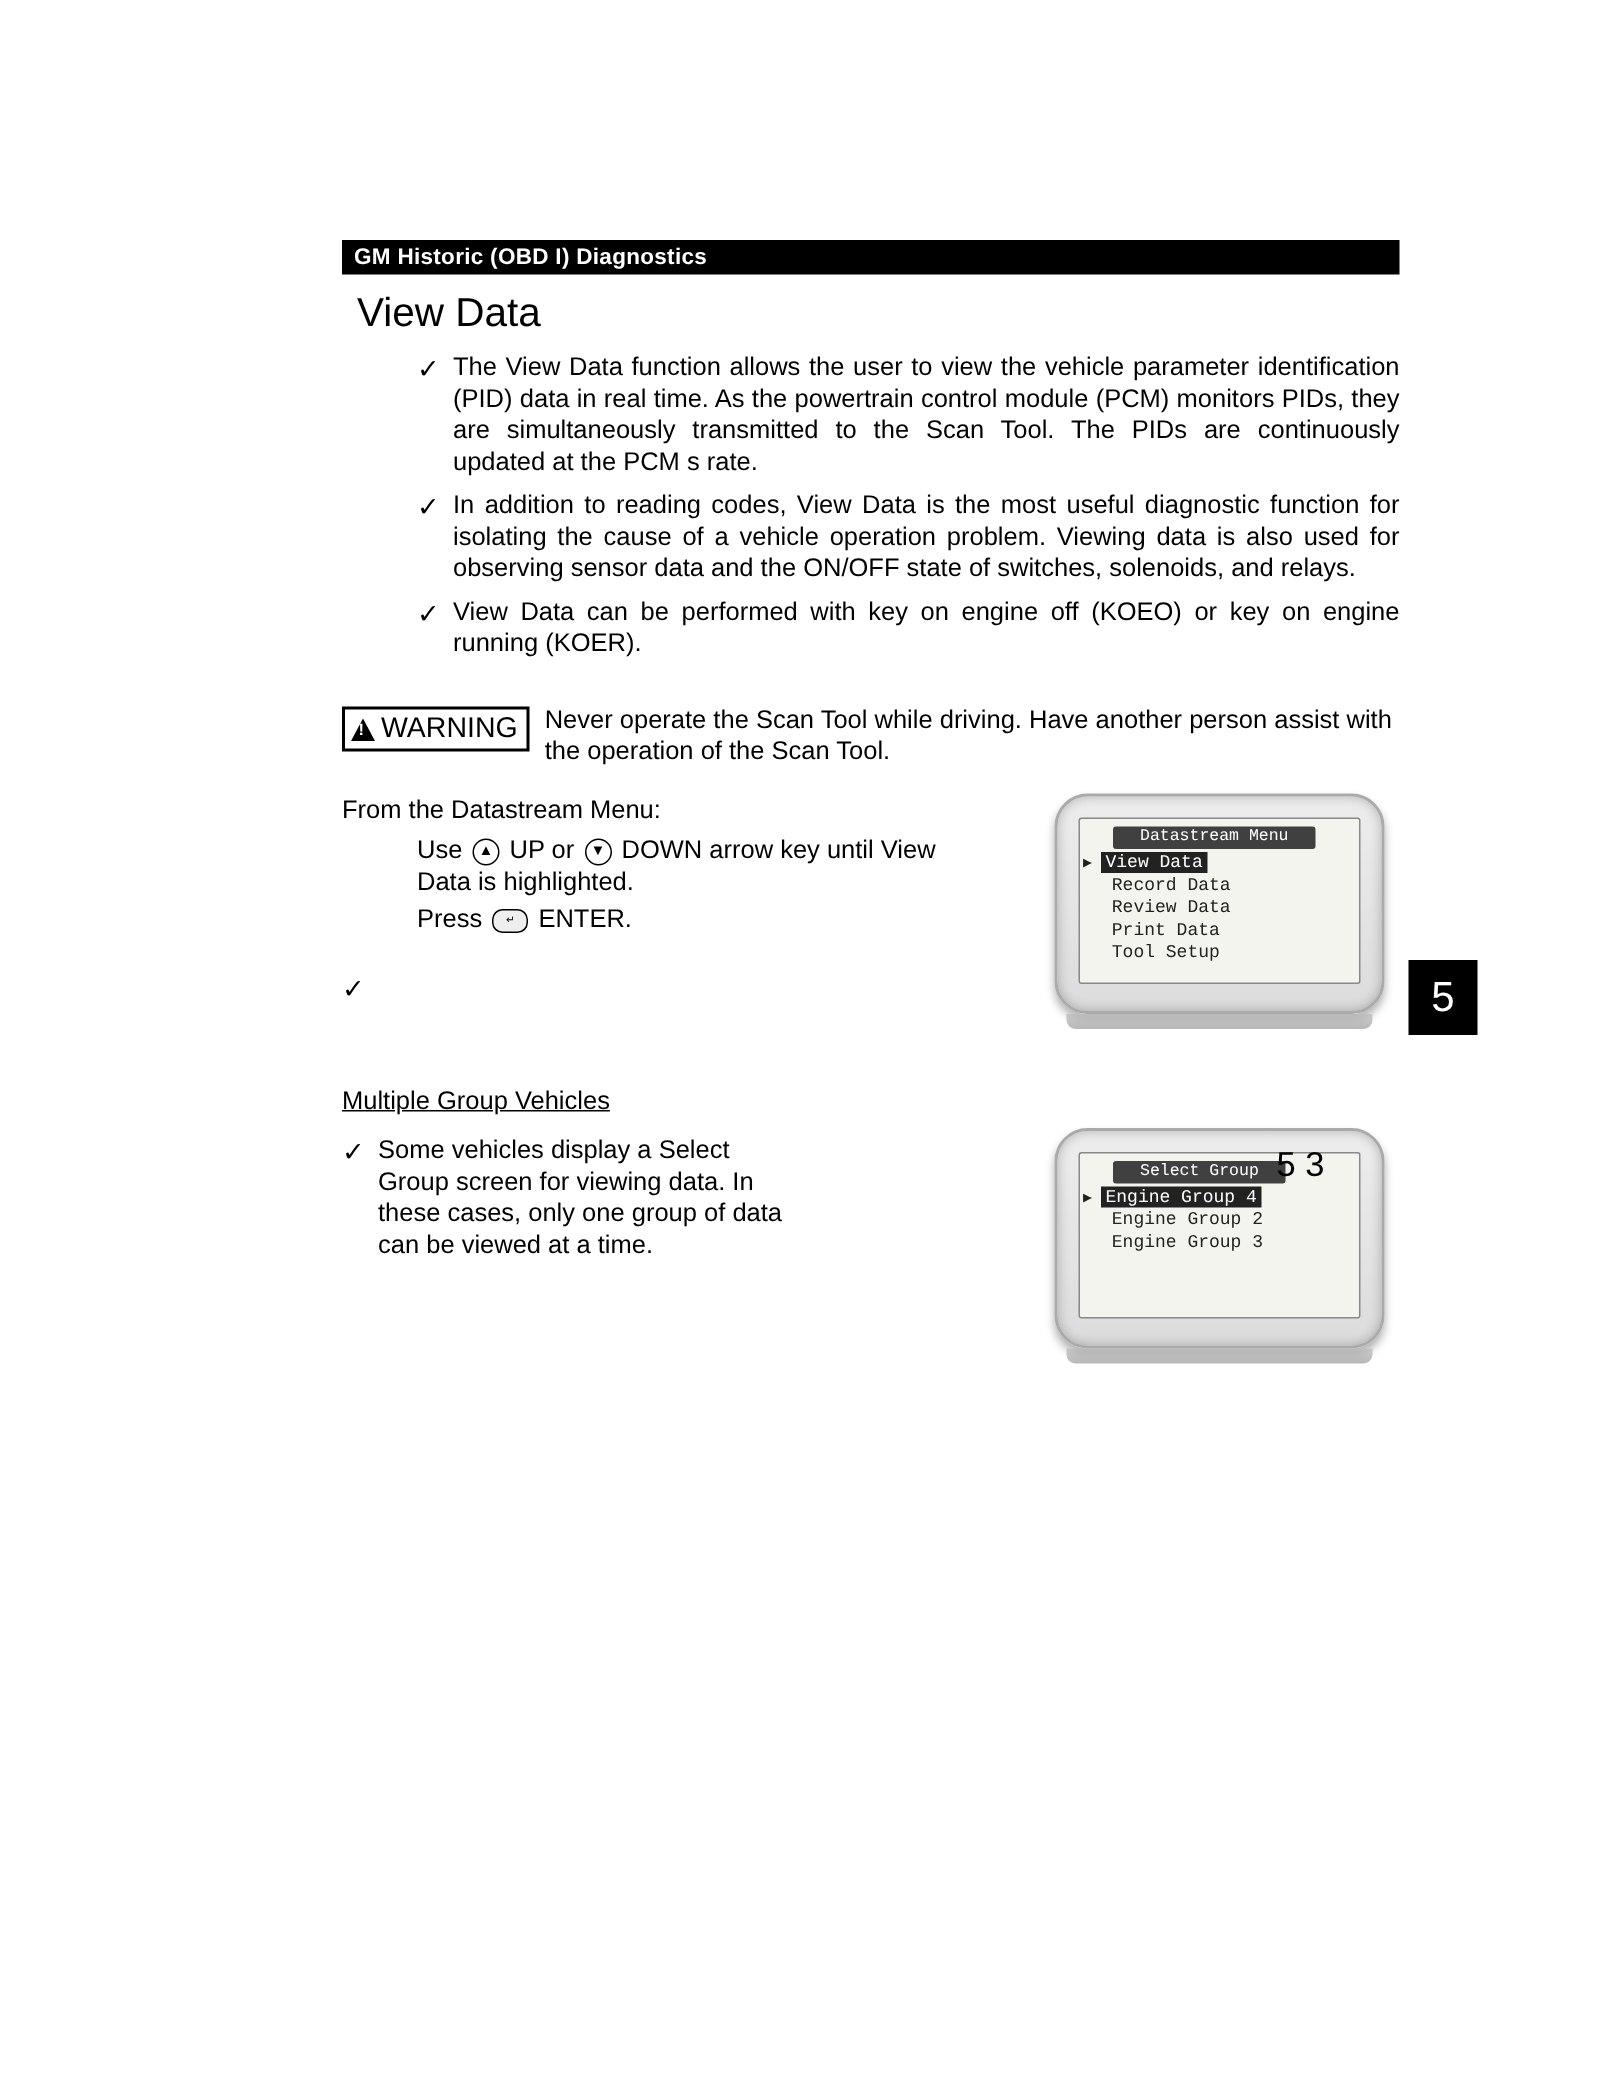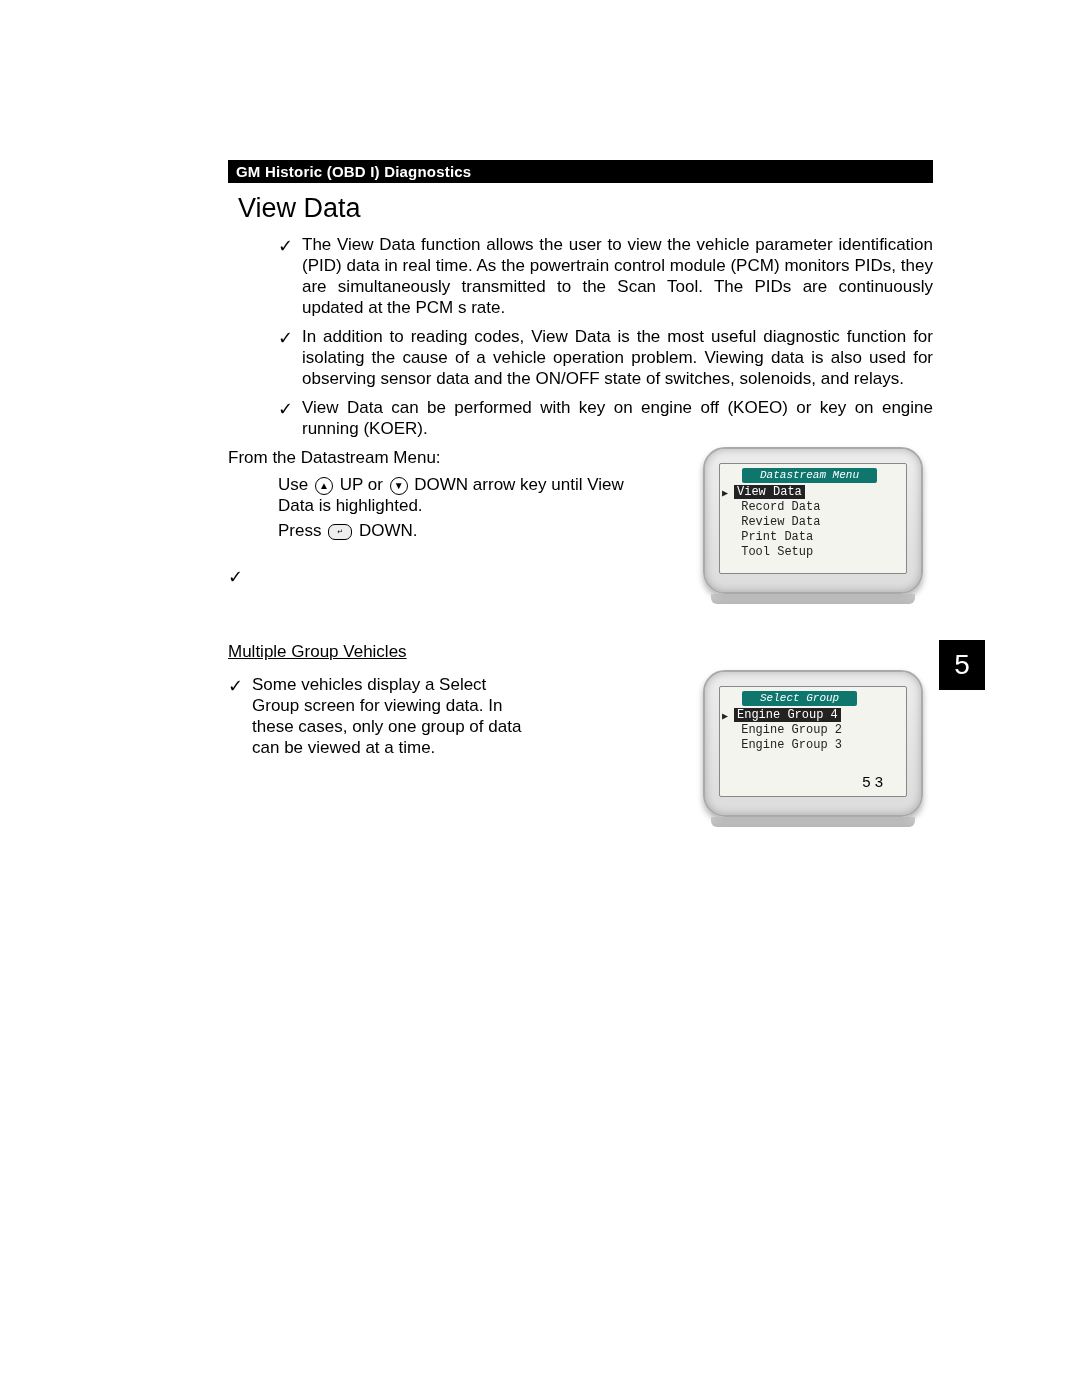--- a/index.html
+++ b/index.html
@@ -152,27 +152,26 @@
     border-radius: 2px;
     padding: 4px 4px 10px 4px;
     font-family: "Courier New", monospace;
     font-size: 12px;
     line-height: 15px;
     color: #222;
     min-height: 95px;
   }
   .lcd .menu-title {
     display: inline-block;
-    background: #0f766e;
+    background: #404040;
     color: #fff;
     padding: 0 18px;
     margin: 0 0 2px 18px;
     font-size: 11px;
     border-radius: 2px;
-    font-style: italic;
   }
   .lcd .row {
     padding-left: 10px;
     white-space: nowrap;
   }
   .lcd .row.sel {
     position: relative;
   }
   .lcd .row.sel::before {
     content: "▶";
@@ -208,21 +207,21 @@
   }
   .subhead {
     text-decoration: underline;
     margin: 8px 0 8px 0;
     font-size: 17px;
   }
   .page-num {
     position: absolute;
     bottom: 210px;
     right: 220px;
-    font-size: 15px;
+    font-size: 23px;
   }
 </style>
 </head>
 <body>
 
 <div class="page">
 
   <div class="header-bar">GM Historic (OBD I) Diagnostics</div>
 
   <h1 class="title">View Data</h1>
@@ -233,35 +232,42 @@
   </div>
   <div class="check-list">
     <div class="check">✓</div>
     <div class="txt">In addition to reading codes, View Data  is the most useful diagnostic function for isolating the cause of a vehicle operation problem. Viewing data is also used for observing sensor data and the ON/OFF state of switches, solenoids, and relays.</div>
   </div>
   <div class="check-list">
     <div class="check">✓</div>
     <div class="txt">View Data can be performed with key on engine off (KOEO) or key on engine running (KOER).</div>
   </div>
 
+  <div class="warning-row">
+    <div class="warning-label">
+      <span class="tri"></span>
+      <span>WARNING</span>
+    </div>
+    <div class="warning-text">Never operate the Scan Tool while driving. Have another person assist with the operation of the Scan Tool.</div>
+  </div>
 
   <div class="two-col">
     <div class="col-left">
       <div class="step-intro">From the Datastream Menu:</div>
       <div class="step-sub">
         <span>Use</span>
         <span class="keyicon">▲</span>
         <span>UP or</span>
         <span class="keyicon">▼</span>
         <span>DOWN arrow key until View Data  is highlighted.</span>
       </div>
       <div class="step-sub">
         <span>Press</span>
         <span class="enter-key">↵</span>
-        <span>DOWN.</span>
+        <span>ENTER.</span>
       </div>
 
       <div class="check-item-row" style="margin-left:0; margin-top:24px;">
         <div class="check">✓</div>
       </div>
     </div>
 
     <div class="col-right">
       <div class="device">
         <div class="device-frame">

